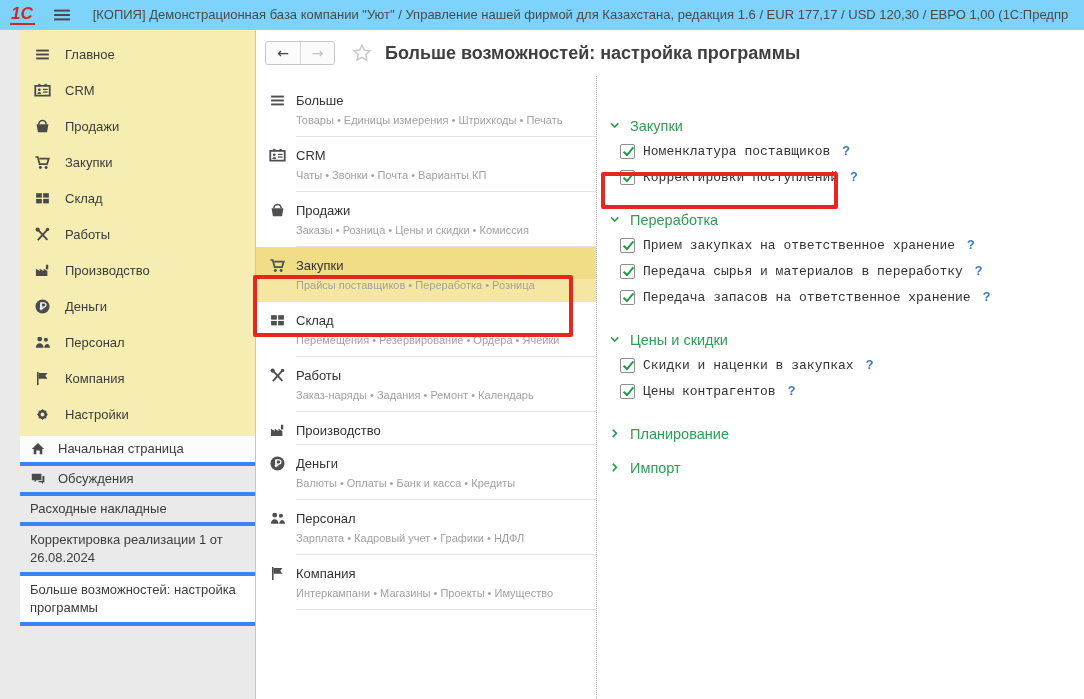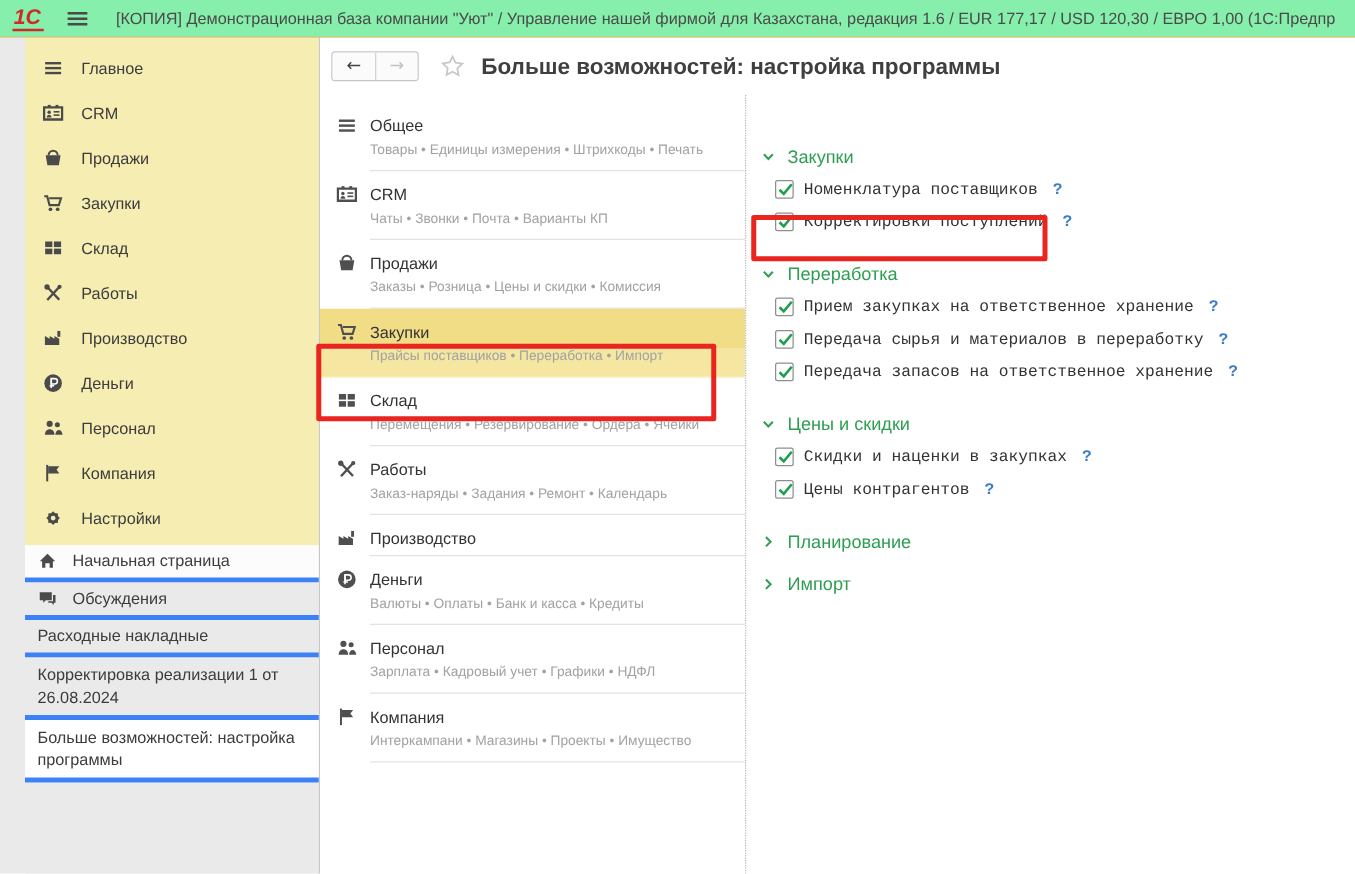--- a/index.html
+++ b/index.html
@@ -1,21 +1,21 @@
 <!DOCTYPE html>
 <html lang="ru"><head>
 <meta charset="utf-8">
 <style>
   * { margin:0; padding:0; box-sizing:border-box; }
   html,body { width:1084px; height:699px; }
   body { font-family:"Liberation Sans","DejaVu Sans",sans-serif; background:#fff; color:#3c3c3c; overflow:hidden; }
   .app { position:relative; width:1084px; height:699px; background:#fff; overflow:hidden; }
 
   
-  .topbar { position:absolute; left:0; top:0; width:1084px; height:30px; background:#86efac;
+  .topbar { position:absolute; left:0; top:0; width:1084px; height:30px; background:#7dd3fc;
             border-bottom:1px solid #d8c376; display:flex; align-items:center; z-index:5; }
   .logo { font-weight:bold; font-style:italic; font-size:17px; color:#cf2b26; margin-left:10px;
           border-bottom:2px solid #cf2b26; line-height:18px; padding:0 2px 0 1px; }
   .hamburger { margin-left:18px; width:18px; height:18px; color:#4a4a4a; cursor:pointer; }
   .topbar-title { margin-left:22px; font-size:13px; color:#4a4a4a; white-space:nowrap; overflow:hidden; flex:1; }
 
   .layout { position:absolute; top:30px; left:0; right:0; bottom:0; display:flex; }
 
   
   .sidebar { width:256px; min-width:256px; height:100%; display:flex; flex-direction:column;
@@ -273,21 +273,21 @@
           <div id="nav-list">
               <div class="nav-item">
                 <div class="nav-item-top">
                   <span class="icon">
                     <svg viewBox="0 0 16 16">
                       <rect x="2" y="3.4" width="12" height="1.8"></rect>
                       <rect x="2" y="7.1" width="12" height="1.8"></rect>
                       <rect x="2" y="10.8" width="12" height="1.8"></rect>
                     </svg>
                   </span>
-                  <span class="nav-item-label">Общее</span>
+                  <span class="nav-item-label">Больше</span>
                 </div>
                 <div class="nav-item-sub">Товары • Единицы измерения • Штрихкоды • Печать</div>
                 <div class="nav-divider"></div>
               </div>
               <div class="nav-item">
                 <div class="nav-item-top">
                   <span class="icon">
                     <svg viewBox="0 0 16 16">
                       <path d="M1.2 3.6h13.6v9.2H1.2z" fill="none" stroke="currentColor" stroke-width="1.7"></path>
                       <rect x="4" y="1.8" width="2.2" height="2.2"></rect>
@@ -320,21 +320,21 @@
                 <div class="nav-item-top">
                   <span class="icon">
                     <svg viewBox="0 0 16 16">
                       <path d="M1.3 2.8h2.2l1.8 6.7h7l1.6-5.2H5" fill="none" stroke="currentColor" stroke-width="1.6"></path>
                       <circle cx="6" cy="12.6" r="1.4"></circle>
                       <circle cx="11.4" cy="12.6" r="1.4"></circle>
                     </svg>
                   </span>
                   <span class="nav-item-label">Закупки</span>
                 </div>
-                <div class="nav-item-sub">Прайсы поставщиков • Переработка • Импорт</div>
+                <div class="nav-item-sub">Прайсы поставщиков • Переработка • Розница</div>
                 <div class="nav-divider"></div>
               </div>
               <div class="nav-item">
                 <div class="nav-item-top">
                   <span class="icon">
                     <svg viewBox="0 0 16 16">
                       <rect x="2" y="3" width="5.4" height="4.2"></rect>
                       <rect x="8.6" y="3" width="5.4" height="4.2"></rect>
                       <rect x="2" y="8.4" width="5.4" height="4.2"></rect>
                       <rect x="8.6" y="8.4" width="5.4" height="4.2"></rect>

